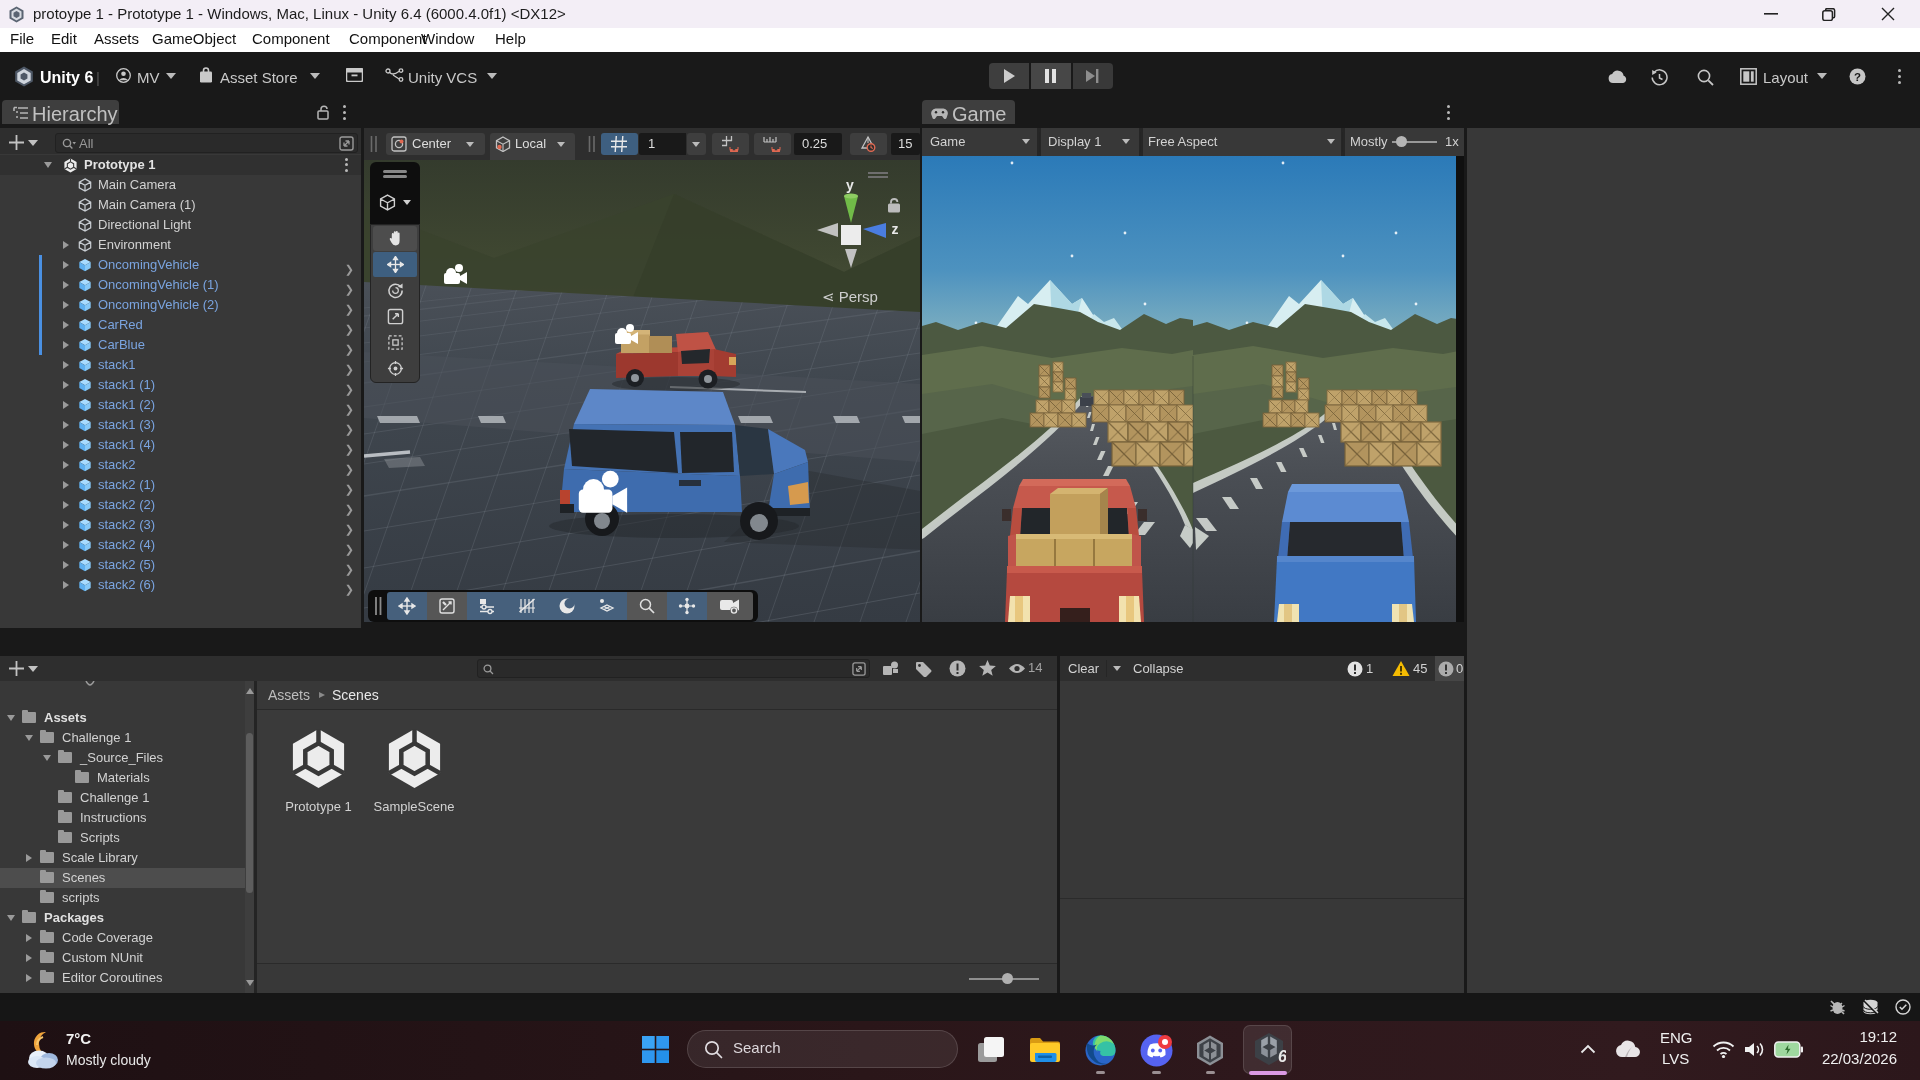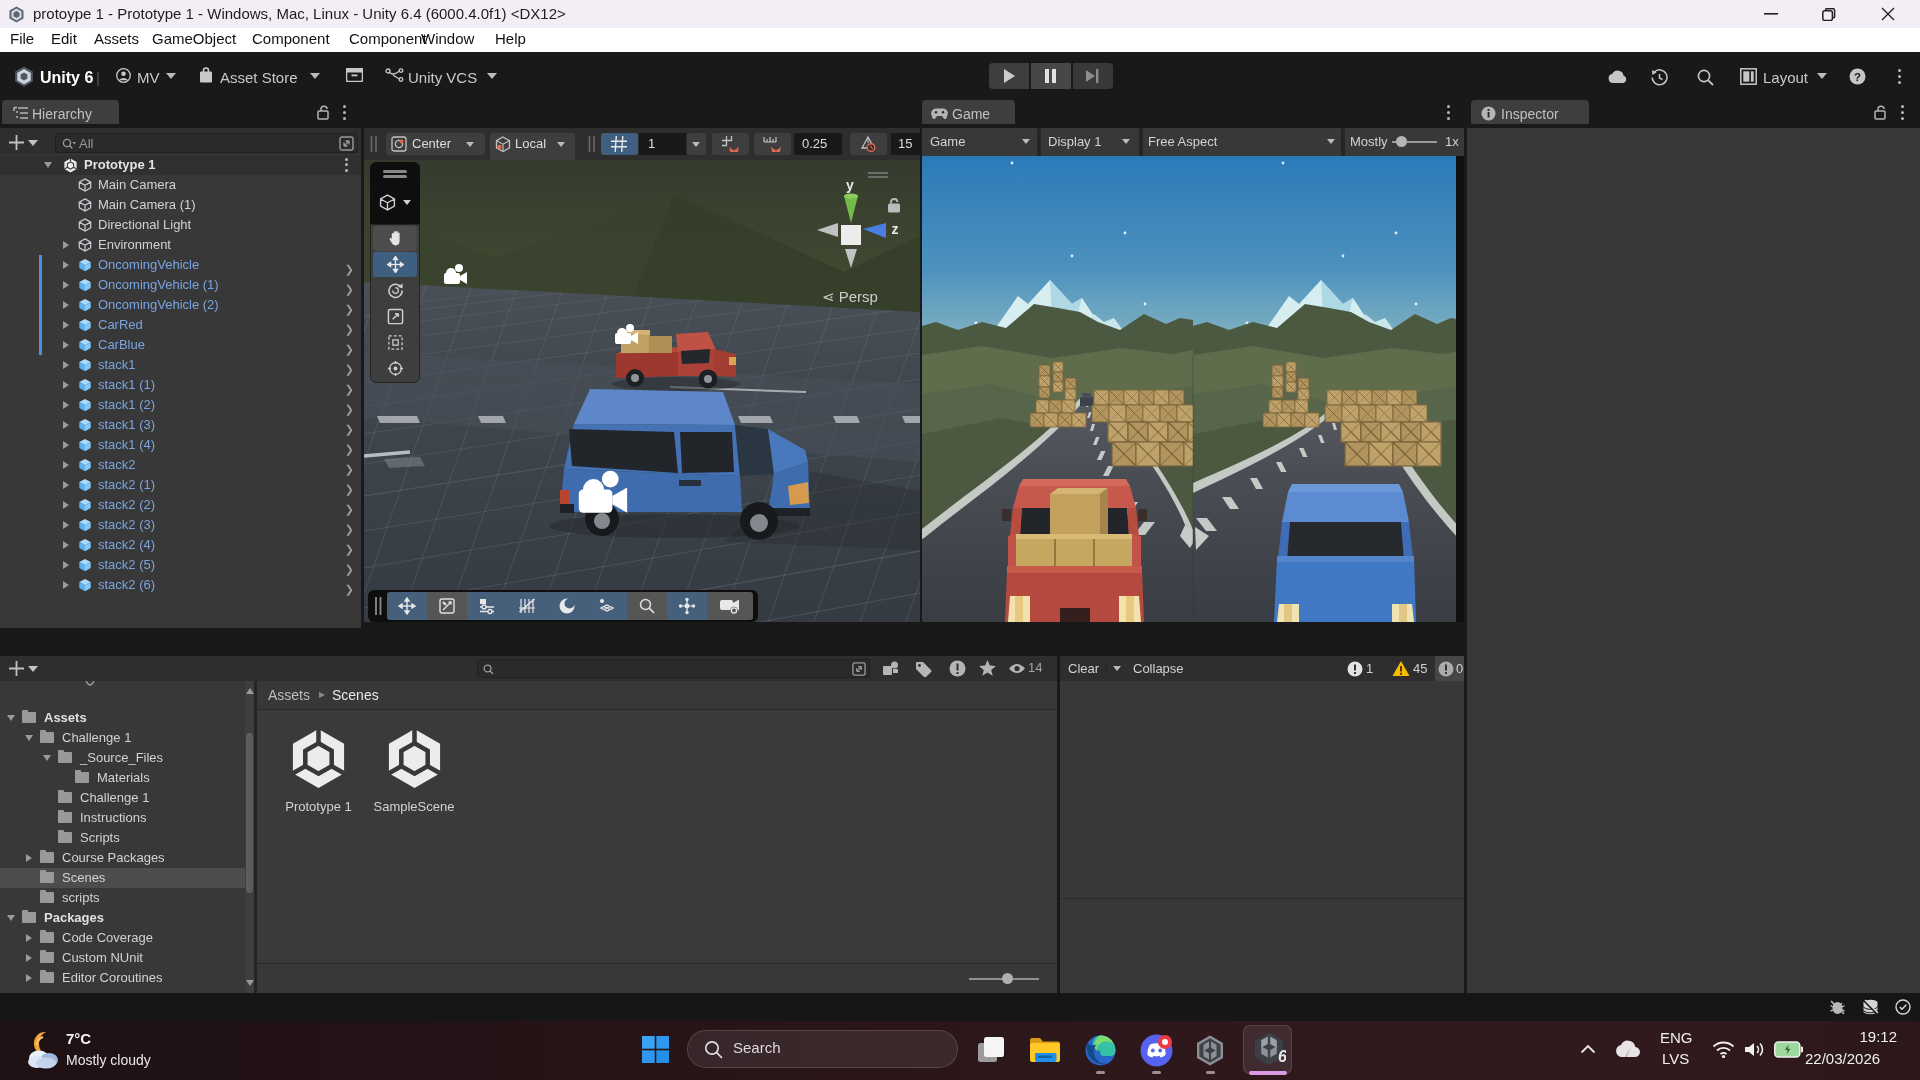--- a/index.html
+++ b/index.html
@@ -15,21 +15,21 @@
 #menubar { left:0; top:28px; width:1920px; height:24px; background:#ffffff; color:#111;
   font-size:15px; }
 #menubar span { position:absolute; top:2px; }
 
 #maintb { left:0; top:52px; width:1920px; height:46px; background:#191919; color:#c9c9c9;
   font-size:15px; }
 .tbtxt { position:absolute; top:17px; }
 
 .tabrow { background:#191919; }
 .tab { position:absolute; top:2px; height:24px; background:#3e3e3e; border-radius:4px 4px 0 0;
-  color:#c0c0c0; font-size:14px; line-height:28px; padding-left:30px; }
+  color:#c0c0c0; font-size:20px; line-height:28px; padding-left:30px; }
 .kebab { position:absolute; width:4px; height:16px; }
 .kebab i, .kebab b { position:absolute; left:0; width:3.4px; height:3.4px; border-radius:50%;
   background:#b9b9b9; }
 .panel { background:#383838; }
 .ptoolbar { background:#2e2e2e; }
 .btn { position:absolute; background:#3e3e3e; border-radius:3px; color:#ddd; font-size:13px; }
 .drop-arrow { display:inline-block; width:0; height:0; border-left:5px solid transparent;
   border-right:5px solid transparent; border-top:6px solid #bbb; }
 
 .hrow { position:absolute; left:0; width:361px; height:20px; font-size:13px; color:#d2d2d2;
@@ -1291,37 +1291,20 @@
             <polygon points="199,448 219,448 221,466 199,466" fill="#f0e3b2"></polygon>
             <rect x="91" y="448" width="8" height="18" fill="#e2c684"></rect>
             <rect x="206" y="448" width="8" height="18" fill="#e2c684"></rect>
           </g>
         </g>
 <rect x="270.5" y="200" width="1" height="266" fill="#2e3632" opacity="0.4"></rect>
 <rect x="534" y="0" width="8" height="466" fill="#101010"></rect>
 </svg>
 </div>
 
-<div class="abs tabrow" style="left:1467px;top:98px;width:453px;height:30px">
-  <div class="tab" style="left:4px;width:118px">Inspector</div>
-  <svg class="abs" style="left:14px;top:8px" width="15" height="15" viewBox="0 0 15 15">
-    <circle cx="7.5" cy="7.5" r="7" fill="#b5b5b5"></circle>
-    <rect x="6.6" y="6" width="1.9" height="5.5" fill="#282828"></rect>
-    <rect x="6.6" y="3" width="1.9" height="1.9" fill="#282828"></rect>
-  </svg>
-  <svg class="abs" style="left:1874px;top:7px;left:407px" width="13" height="15" viewBox="0 0 13 15">
-    <rect x="1" y="6" width="10" height="8" rx="1" fill="none" stroke="#b5b5b5" stroke-width="1.5"></rect>
-    <path d="M4 6 L4 4 Q4 1.2 7 1.2 Q10 1.2 10 4" fill="none" stroke="#b5b5b5" stroke-width="1.5"></path>
-  </svg>
-  <div class="kebab" style="left:434px;top:7px">
-        <i style="top:0"></i>
-        <i style="top:6px"></i>
-        <i style="top:12px"></i>
-      </div>
-</div>
 <div class="abs panel" style="left:1467px;top:128px;width:453px;height:865px"></div>
 
 <div class="abs ptoolbar" style="left:0;top:656px;width:1057px;height:25px">
   <svg class="abs" style="left:9px;top:5px" width="15" height="15">
         <path d="M7.5 0 L7.5 15 M0 7.5 L15 7.5" stroke="#c2c2c2" stroke-width="1.8"></path>
       </svg>
   <span class="abs drop-arrow" style="left:28px;top:10px;border-top-color:#c2c2c2"></span>
   <div class="abs" style="left:477px;top:3px;width:393px;height:19px;background:#2a2a2a;border:1px solid #212121;border-radius:3px">
     <svg class="abs" style="left:5px;top:4px" width="11" height="11" viewBox="0 0 11 11">
       <circle cx="4.5" cy="4.5" r="3.4" fill="none" stroke="#9a9a9a" stroke-width="1.3"></circle>
@@ -1383,21 +1366,21 @@
         <span class="foldr" style="left:58px"></span>
         <span class="nm abs" style="left:80px;">Instructions</span>
       </div>
 <div class="prow" style="top:147px">
         <span class="foldr" style="left:58px"></span>
         <span class="nm abs" style="left:80px;">Scripts</span>
       </div>
 <div class="prow" style="top:167px">
         <span class="tri" style="left:26px"></span>
         <span class="foldr" style="left:40px"></span>
-        <span class="nm abs" style="left:62px;">Course Packages</span>
+        <span class="nm abs" style="left:62px;">Scale Library</span>
       </div>
 <div class="prow" style="top:187px;background:#4d4d4d">
         <span class="foldr" style="left:40px"></span>
         <span class="nm abs" style="left:62px;">Scenes</span>
       </div>
 <div class="prow" style="top:207px">
         <span class="foldr" style="left:40px"></span>
         <span class="nm abs" style="left:62px;">scripts</span>
       </div>
 <div class="prow" style="top:227px">
@@ -1608,16 +1591,16 @@
   <svg class="abs" style="left:1744px;top:19px" width="24" height="19" viewBox="0 0 24 19">
     <path d="M1 7 L5 7 L10 3 L10 16 L5 12 L1 12 Z" fill="#f0f0f0"></path>
     <path d="M13 6 A5 5 0 0 1 13 13 M16 3.5 A8.5 8.5 0 0 1 16 15.5" fill="none" stroke="#f0f0f0" stroke-width="1.6"></path>
   </svg>
   <svg class="abs" style="left:1774px;top:20px" width="29" height="17" viewBox="0 0 29 17">
     <rect x="0.8" y="1" width="25" height="15" rx="3.5" fill="#9fd89f" stroke="#f0f0f0" stroke-width="1.5"></rect>
     <rect x="26.8" y="5.5" width="2.2" height="6" rx="1" fill="#f0f0f0"></rect>
     <path d="M14.5 3.5 L11 9 L13.5 9 L12.5 13.5 L16.5 7.8 L14 7.8 Z" fill="#2e6b2e"></path>
   </svg>
   <span class="abs" style="left:1841px;top:7px;width:56px;text-align:right;color:#f0f0f0;font-size:15px">19:12</span>
-  <span class="abs" style="left:1805px;top:29px;width:92px;text-align:left;color:#f0f0f0;font-size:15px">22/03/2026</span>
+  <span class="abs" style="left:1805px;top:29px;width:92px;text-align:right;color:#f0f0f0;font-size:15px">22/03/2026</span>
 </div>
 
 </div>
 
 </body></html>

